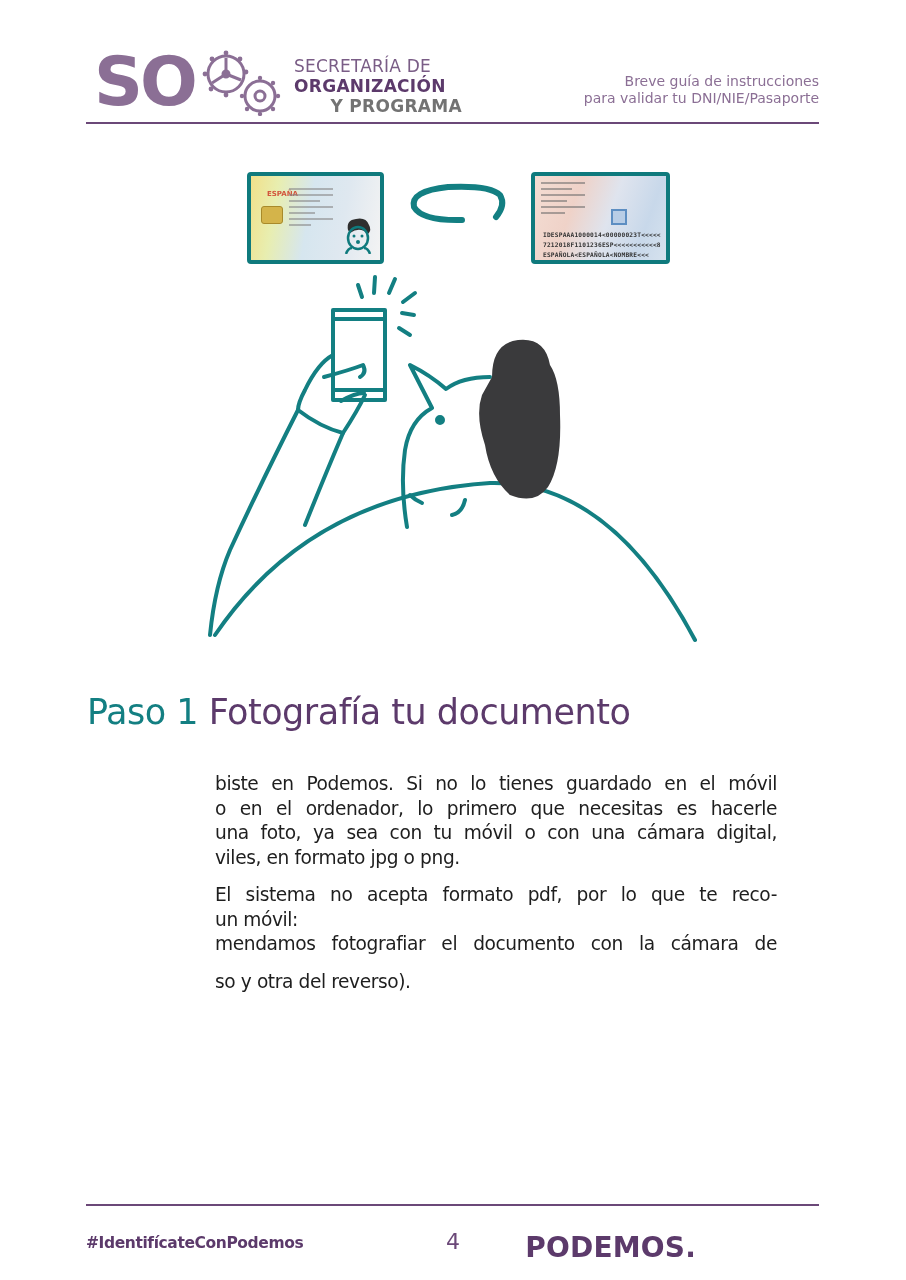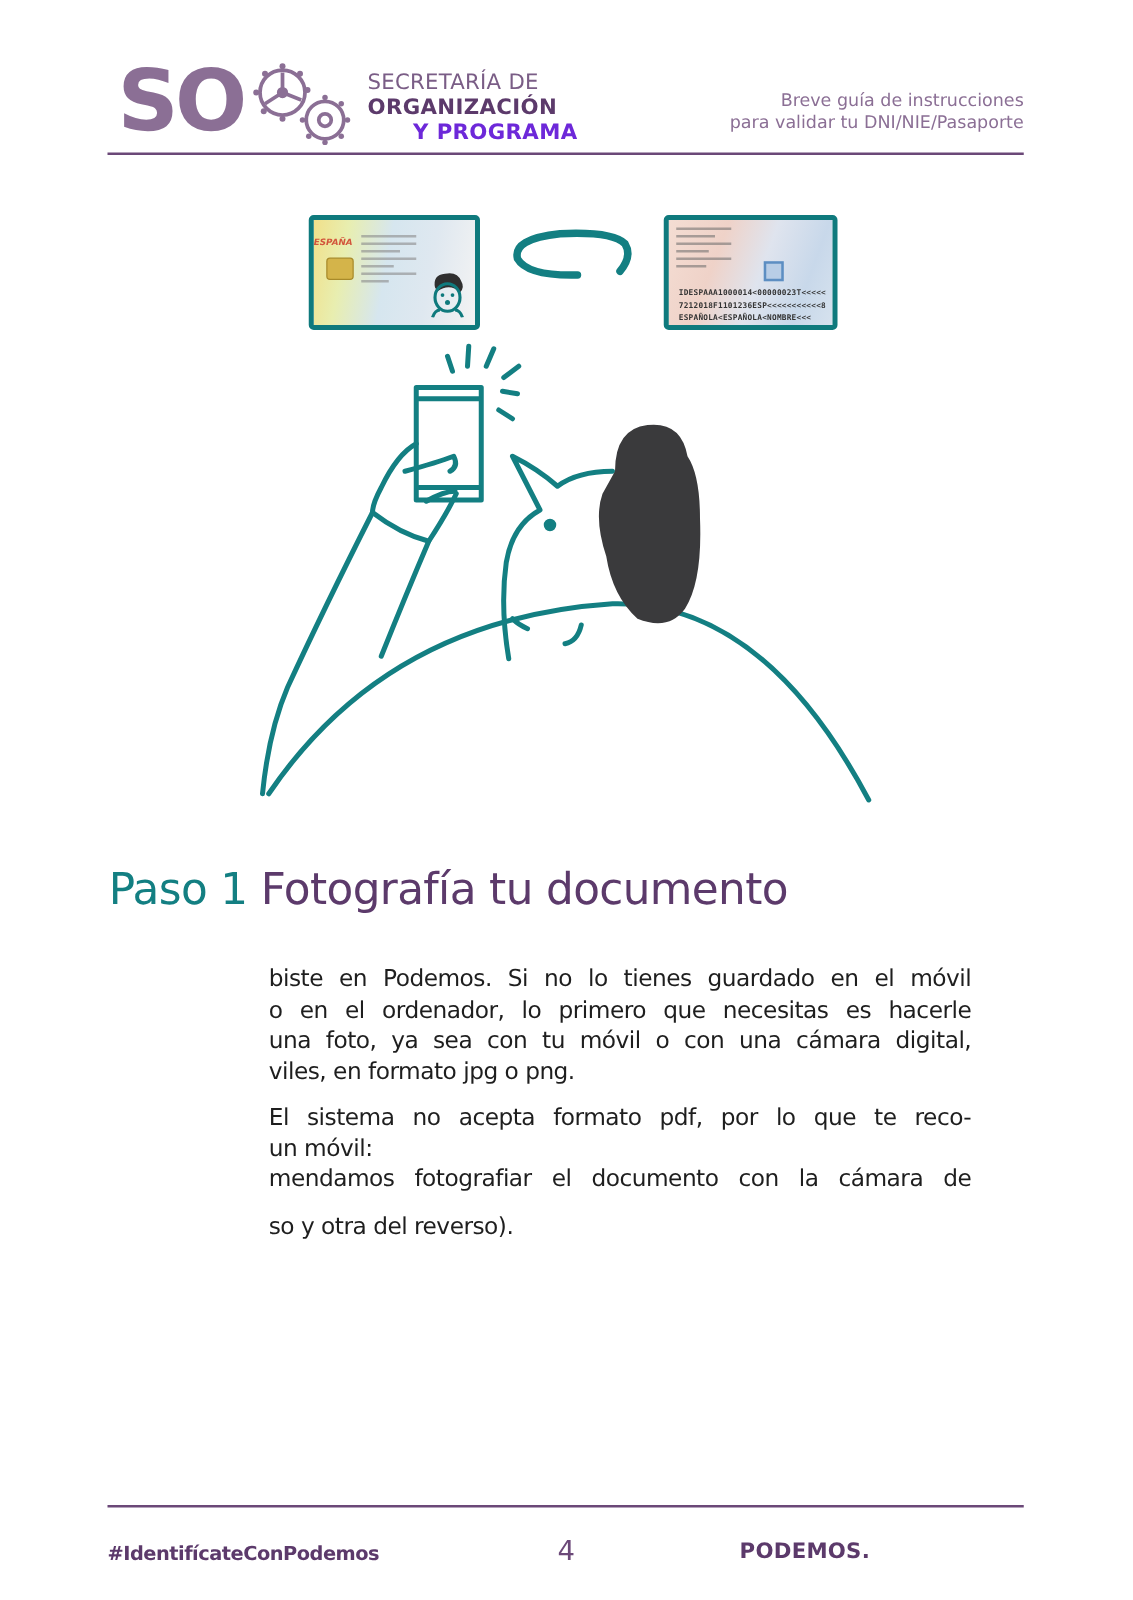--- a/index.html
+++ b/index.html
@@ -8,30 +8,30 @@
 
     .page { position: relative; width: 770px; height: 1280px; }
 
     
     .header { position: absolute; left: 86px; top: 44px; width: 733px; height: 80px; }
     .logo-so { position: absolute; left: 8px; top: 6px; font-family: "DejaVu Sans", sans-serif; font-weight: bold; font-size: 68px; line-height: 64px; color: #8b6f95; letter-spacing: -3px; }
     .gears { position: absolute; left: 114px; top: 6px; width: 82px; height: 66px; }
     .org-text { position: absolute; left: 208px; top: 12px; text-align: right; width: 168px; font-family: "DejaVu Sans", sans-serif; line-height: 20px; }
     .org-l1 { font-size: 17px; color: #7a5d86; font-weight: normal; letter-spacing: 0.2px; display: block; text-align: left; }
     .org-l2 { font-size: 17px; color: #5c3a6b; font-weight: bold; display: block; text-align: left; letter-spacing: 0.3px; }
-    .org-l3 { font-size: 17px; color: #6d28d9; font-weight: bold; display: block; text-align: right; letter-spacing: 0.3px; }
+    .org-l3 { font-size: 17px; color: #737373; font-weight: bold; display: block; text-align: right; letter-spacing: 0.3px; }
     .guide-text { position: absolute; right: 0; top: 29px; text-align: right; font-family: "DejaVu Sans", sans-serif; font-size: 14px; line-height: 17px; color: #8b6f95; }
     .header-rule { position: absolute; left: 86px; top: 122px; width: 733px; height: 2px; background: #6b4878; }
 
     
     .illustration { position: absolute; left: 200px; top: 165px; width: 520px; height: 490px; }
     .id-card { position: absolute; border: 4px solid #0f7a7d; border-radius: 4px; overflow: hidden; }
     .card-front { left: 47px; top: 7px; width: 137px; height: 92px; background: linear-gradient(100deg, #f1e08a 0%, #e8eeb0 20%, #d6e6ef 45%, #dfe8f0 70%, #f3f3f3 100%); }
     .card-back { left: 331px; top: 7px; width: 139px; height: 92px; background: linear-gradient(110deg, #f4ddd3 0%, #efd2c8 30%, #dfe4ee 55%, #c8d8ea 80%, #d6e2ee 100%); }
-    .card-espana { position: absolute; left: 0; top: 14px; font-size: 7px; font-weight: bold; color: #d2543b; font-family: "DejaVu Sans", sans-serif; font-style: italic; }
+    .card-espana { position: absolute; left: 16px; top: 14px; font-size: 7px; font-weight: bold; color: #d2543b; font-family: "DejaVu Sans", sans-serif; }
     .card-chip { position: absolute; left: 10px; top: 30px; width: 22px; height: 18px; background: #d4b44a; border-radius: 3px; border: 1px solid #a88a2a; }
     .card-face { position: absolute; right: 6px; top: 40px; width: 32px; height: 38px; }
     .card-lines { position: absolute; left: 38px; top: 12px; width: 44px; }
     .card-lines div { height: 2px; background: #8a8a8a; margin-bottom: 4px; opacity: 0.6; }
     .mrz { position: absolute; left: 8px; top: 54px; font-family: "DejaVu Sans Mono", monospace; font-size: 6.2px; line-height: 10px; color: #333; letter-spacing: 0.2px; white-space: pre; font-weight: bold; }
     .back-lines { position: absolute; left: 6px; top: 6px; width: 44px; }
     .back-lines div { height: 2px; background: #6a6a6a; margin-bottom: 4px; opacity: 0.55; }
     .seal { position: absolute; left: 76px; top: 33px; width: 16px; height: 16px; border: 2px solid #5d8ec2; background: #b8cde6; }
     .drawing { position: absolute; left: 0; top: 0; width: 520px; height: 490px; }
 
@@ -44,21 +44,21 @@
     .body-text { position: absolute; left: 215px; top: 772px; width: 562px; font-family: "DejaVu Sans", sans-serif; font-size: 18.6px; line-height: 24.5px; color: #1e1e1e; text-align: justify; letter-spacing: -0.4px; }
     .body-text p { margin-bottom: 13px; }
     .body-text .line { display: block; text-align: justify; text-align-last: justify; white-space: nowrap; }
     .body-text .line.last { text-align-last: left; }
     .bold { font-weight: bold; }
 
     
     .footer-rule { position: absolute; left: 86px; top: 1204px; width: 733px; height: 2px; background: #6b4878; }
     .hashtag { position: absolute; left: 86px; top: 1234px; font-family: "DejaVu Sans", sans-serif; font-weight: bold; font-size: 15.5px; color: #5c3a6b; letter-spacing: -0.4px; }
     .page-num { position: absolute; left: 446px; top: 1229px; font-family: "DejaVu Sans", sans-serif; font-size: 22px; color: #6b4878; font-weight: normal; }
-    .brand { position: absolute; right: 74px; top: 1231px; font-family: "DejaVu Sans", sans-serif; font-weight: bold; font-size: 17px; color: #5c3a6b; letter-spacing: 0.2px; }
+    .brand { position: absolute; right: 74px; top: 1231px; font-family: "DejaVu Sans", sans-serif; font-weight: bold; font-size: 28px; color: #5c3a6b; letter-spacing: 0.2px; }
   </style>
 </head>
 <body>
 
 <div class="page">
 
   <div class="header">
     <div class="logo-so">SO</div>
     <svg class="gears" viewBox="0 0 82 66">
       <g fill="none" stroke="#8b6f95" stroke-width="3">

